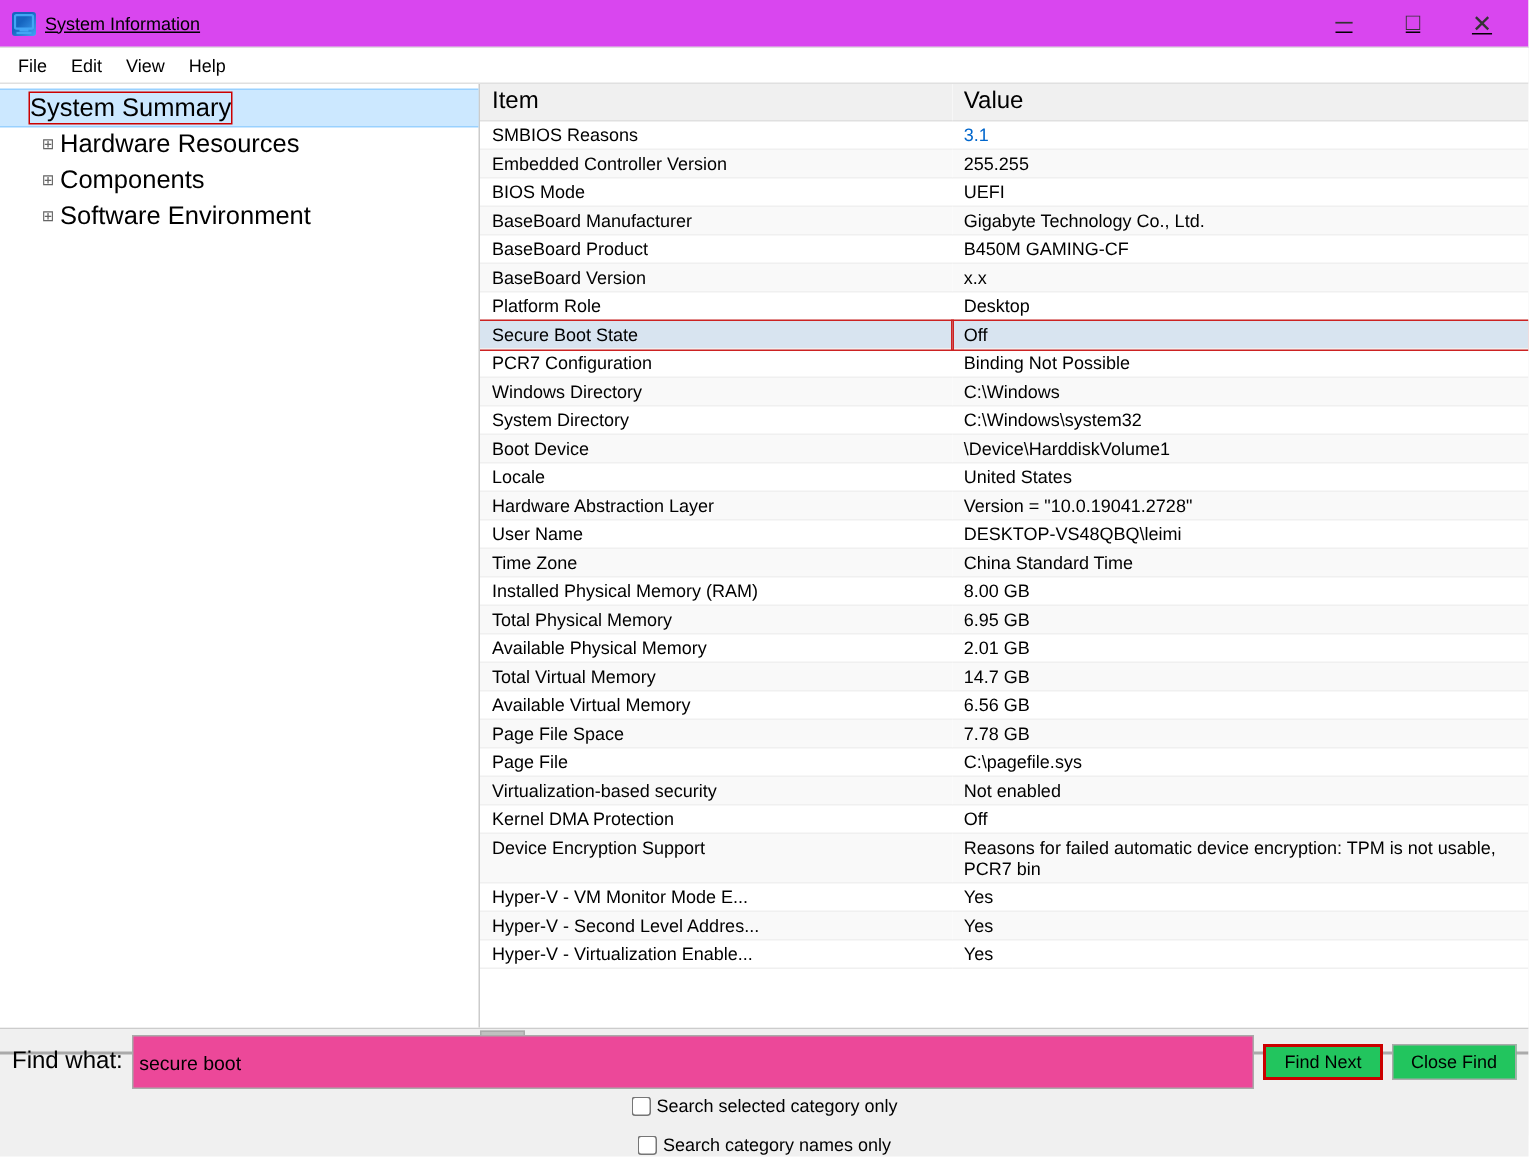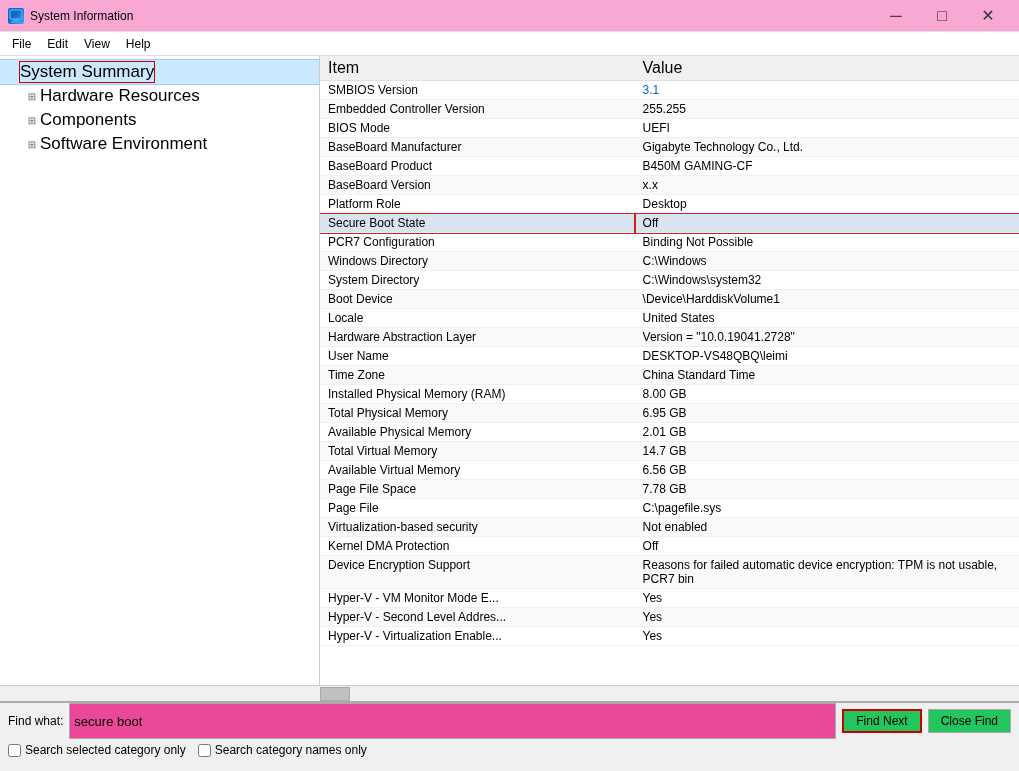--- a/index.html
+++ b/index.html
@@ -1,26 +1,27 @@
 <!DOCTYPE html>
 <html><head>
   <meta charset="utf-8">
   <style>
     * { margin: 0; padding: 0; box-sizing: border-box; }
     body { font-family: 'Segoe UI', Tahoma, sans-serif; font-size: 12px; background: #f0f0f0; width: 1019px; height: 771px; overflow: hidden; }
 
     
     .title-bar {
-      background: #f9a8d4;
+      background: #d946ef;
       height: 32px;
       display: flex;
       align-items: center;
       padding: 0 8px;
       border-bottom: 1px solid #e0e0e0;
       user-select: none;
+      text-decoration: underline;
     }
     .title-bar-icon {
       width: 16px; height: 16px; margin-right: 6px;
       background: linear-gradient(135deg, #1565c0 40%, #42a5f5 100%);
       border-radius: 2px;
       display: flex; align-items: center; justify-content: center;
       font-size: 10px; color: white; font-weight: bold;
     }
     .title-bar-text {
       flex: 1; font-size: 12px; color: #000;
@@ -155,21 +156,21 @@
       justify-content: center;
       padding: 4px 8px;
       gap: 4px;
     }
     .find-row {
       display: flex;
       align-items: center;
       gap: 6px;
     }
     .find-label {
-      font-size: 12px;
+      font-size: 16px;
       white-space: nowrap;
     }
     .find-input {
       height: 36px;
       border: 1px solid #aaa;
       background: #ec4899;
       padding: 0 4px;
       font-size: 13px;
       flex: 1;
       outline: none;
@@ -183,20 +184,21 @@
       font-size: 12px;
       white-space: nowrap;
     }
     .find-btn.primary {
       border: 2px solid #cc0000;
     }
     .checkbox-row {
       display: flex;
       align-items: center;
       gap: 12px;
+      flex-direction: column;
     }
     .checkbox-item {
       display: flex; align-items: center; gap: 4px; font-size: 12px;
     }
     .checkbox-item input[type=checkbox] {
       margin: 0;
     }
   </style>
 </head>
 <body>
@@ -250,21 +252,21 @@
   <div class="right-panel">
     <table class="info-table">
       <thead>
         <tr>
           <th style="width:45%">Item</th>
           <th>Value</th>
         </tr>
       </thead>
       <tbody id="info-table-body">
       <tr>
-            <td>SMBIOS Version</td>
+            <td>SMBIOS Reasons</td>
             <td class="value-blue">3.1</td>
           </tr>
           <tr>
             <td>Embedded Controller Version</td>
             <td>255.255</td>
           </tr>
           <tr>
             <td>BIOS Mode</td>
             <td>UEFI</td>
           </tr>

